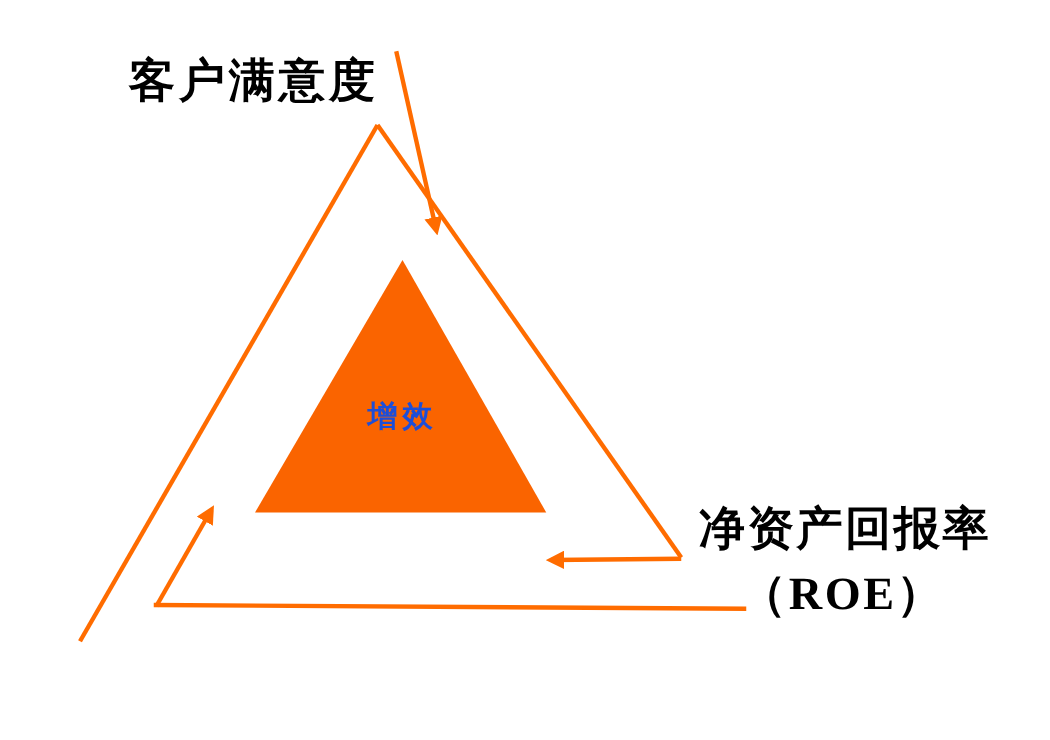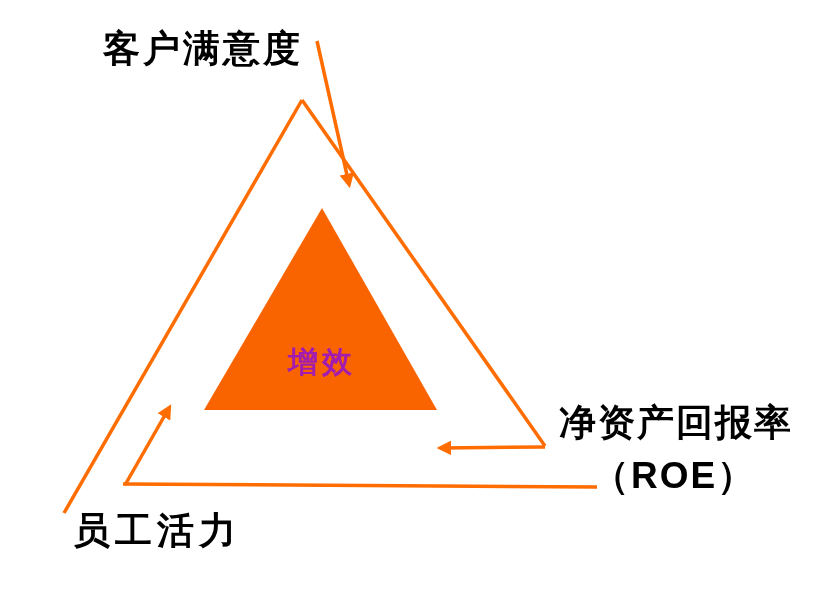--- a/index.html
+++ b/index.html
@@ -17,34 +17,33 @@
     width: 840px; height: 592px;
   }
   .label {
     position: absolute;
     font-weight: 700;
     color: #000000;
     font-size: 37px;
     line-height: 1.25;
     white-space: nowrap;
   }
-  .label-top { left: 103px; top: 26px; letter-spacing: 3px; text-align: center; }
+  .label-top { left: 103px; top: 42px; letter-spacing: 3px; text-align: center; }
   .label-bottom-left { left: 73px; top: 508px; letter-spacing: 5px; }
   .label-right { left: 559px; top: 400px; letter-spacing: 2px; }
-  .label-right .line2 { margin-left: 33px; margin-top: 7px; }
+  .label-right .line2 { margin-left: 33px; margin-top: 7px; font-family: Liberation Serif, serif; }
   .core-label {
     position: absolute;
     left: 269px; top: 317px; width: 106px;
     text-align: center;
-    font-size: 30px;
+    font-size: 24px;
     font-weight: 700;
     letter-spacing: 4px;
-    color: #a21caf;
+    color: #1d4ed8;
     white-space: nowrap;
-    margin-top: 25px;
   }
 </style>
 </head>
 <body>
 
 <div class="stage">
 
   <svg class="diagram-svg" viewBox="0 0 840 592" xmlns="http://www.w3.org/2000/svg">
     <defs>
       <marker id="ah" viewBox="0 0 10 10" refX="7" refY="5" markerWidth="4.2" markerHeight="4.2" orient="auto-start-reverse">
@@ -65,15 +64,14 @@
 
   <div class="core-label">增效</div>
 
   <div class="label label-top">客户满意度</div>
 
   <div class="label label-right">
     <div class="line1">净资产回报率</div>
     <div class="line2">（ROE）</div>
   </div>
 
-  <div class="label label-bottom-left">员工活力</div>
 
 </div>
 
 </body></html>

